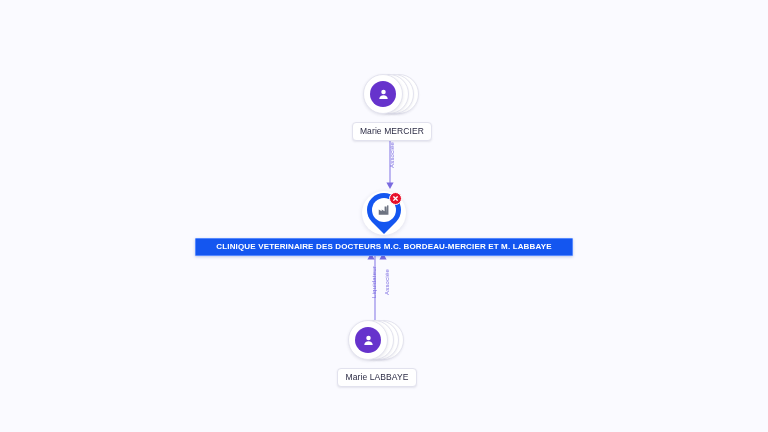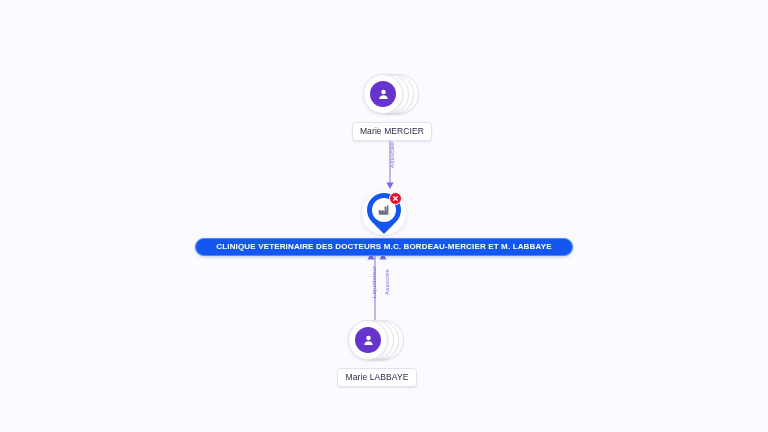--- a/index.html
+++ b/index.html
@@ -163,21 +163,21 @@
     display: flex;
     align-items: center;
     justify-content: center;
     z-index: 4;
   }
 
   #company-label-bar {
     margin-top: -2px;
     background: #1456f0;
     border: 1px solid #5588ff;
-    border-radius: 9px;
+    border-radius: 1px;
     color: #ffffff;
     font-size: 8px;
     font-weight: bold;
     letter-spacing: 0.15px;
     padding: 3px 20px 4px;
     white-space: nowrap;
     box-shadow: 0 1px 3px rgba(20,60,160,0.25);
   }
 
   

